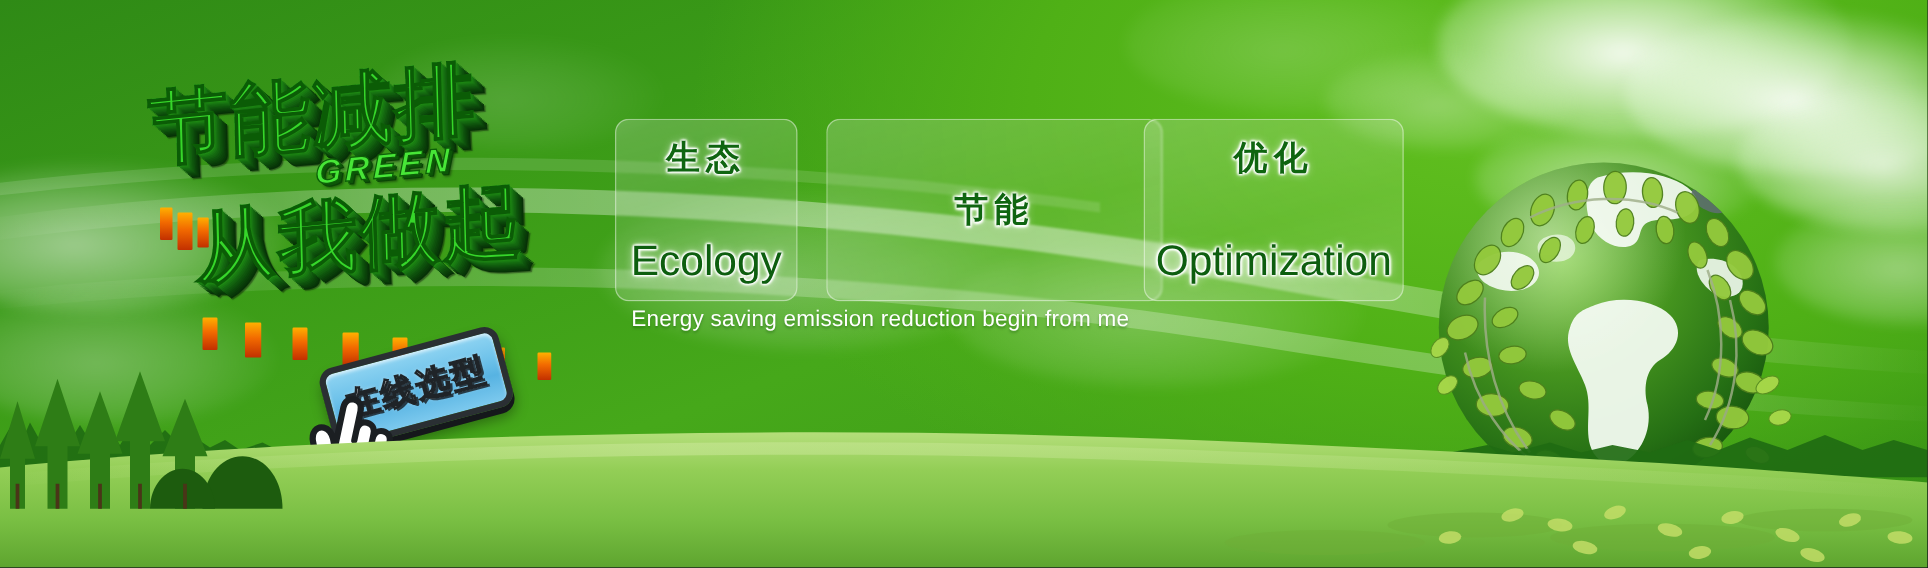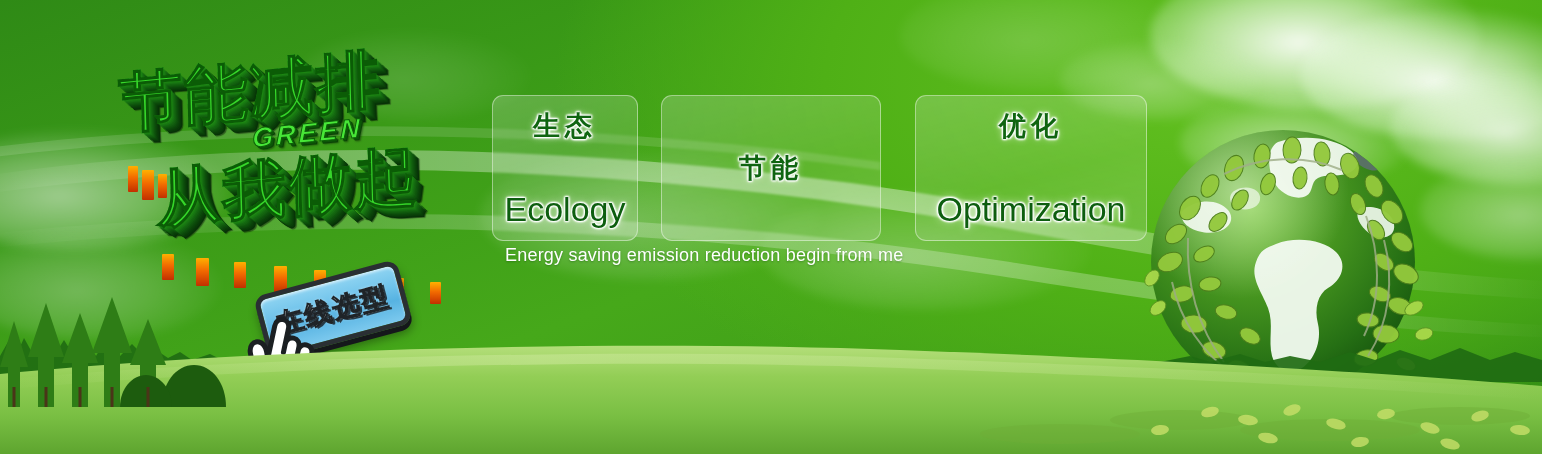--- a/index.html
+++ b/index.html
@@ -135,22 +135,22 @@
                 1px -1px 2px #fff, -1px 1px 2px #fff, 0 0 7px rgba(255,255,255,.85);
   }
   .card-en{
     font-size:34px; font-weight:normal; letter-spacing:0px;
     color:#0d5e0f;
     text-shadow:0 0 2px #fff, 1px 1px 2px #fff, -1px -1px 2px #fff,
                 1px -1px 2px #fff, -1px 1px 2px #fff, 0 0 8px rgba(255,255,255,.85);
     margin-top:28px;
   }
   .card-0{ left:0px;   width:146px; }
-  .card-1{ left:169px; width:220px; }
-  .card-2{ left:423px; width:232px; }
+  .card-1{ left:169px; width:269px; }
+  .card-2{ left:423px; width:208px; }
 
   .subtitle{
     position:absolute; left:505px; top:245px;
     font-size:18px; color:#ffffff; letter-spacing:.2px;
     text-shadow:0 1px 2px rgba(0,60,0,.35);
     white-space:nowrap;
   }
 
   
   .globe-wrap{

